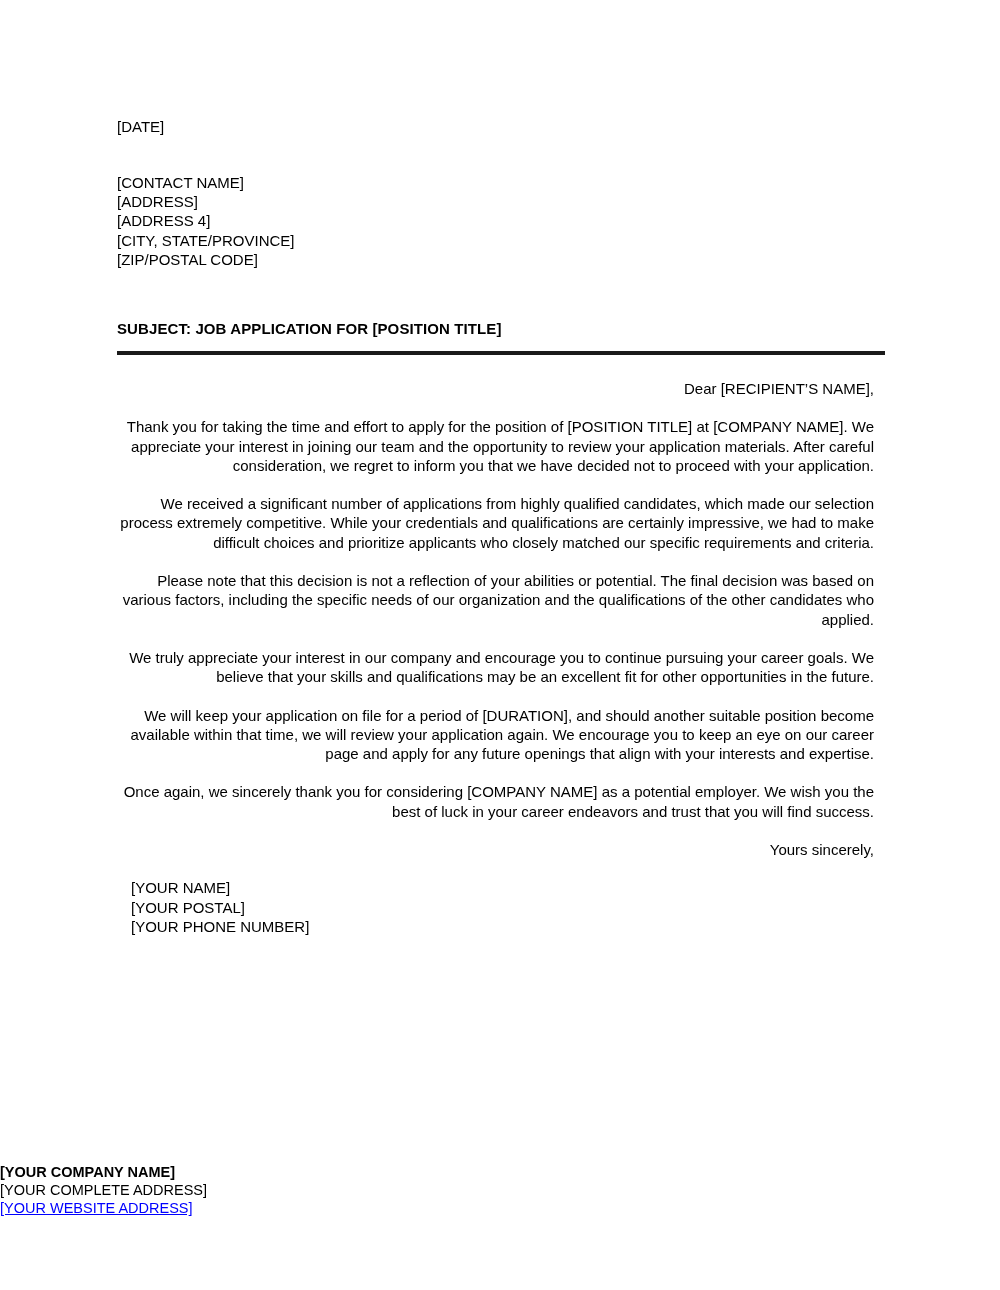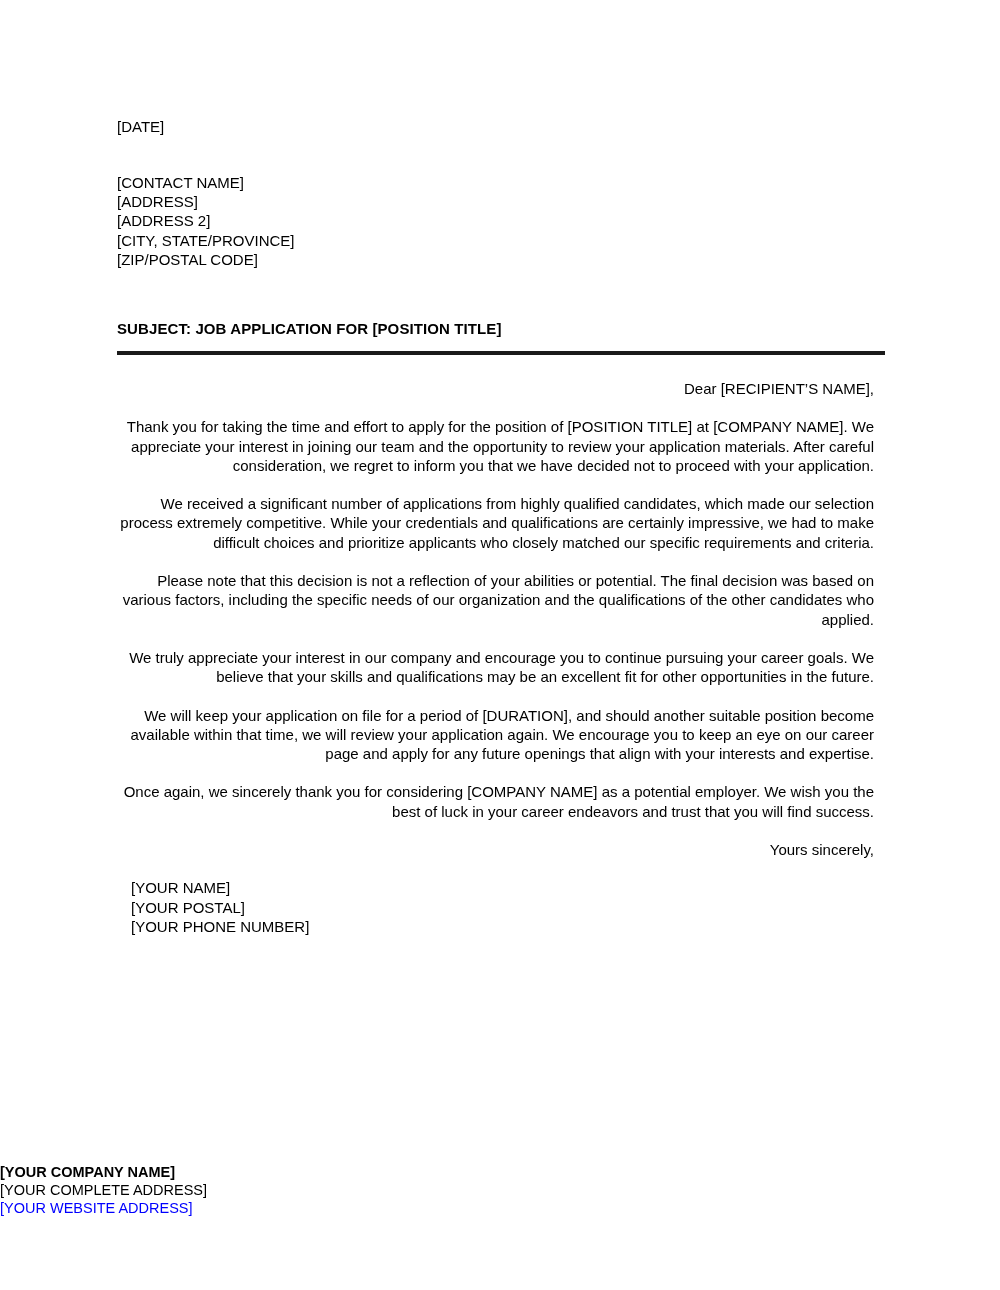--- a/index.html
+++ b/index.html
@@ -112,37 +112,38 @@
     width: 1000px;
     text-align: left;
     font-size: 14.5px;
     line-height: 18.2px;
   }
   .footer-company {
     font-weight: bold;
   }
   .footer-link {
     color: #0000ff;
+    text-decoration: underline;
     cursor: pointer;
   }
 </style>
 </head>
 <body>
 
 <div class="page">
   <div class="content">
 
     <div class="date-block">
       <div>[DATE]</div>
     </div>
 
     <div class="address-block">
       <div>[CONTACT NAME]</div>
       <div>[ADDRESS]</div>
-      <div>[ADDRESS 2]</div>
+      <div>[ADDRESS 4]</div>
       <div>[CITY, STATE/PROVINCE]</div>
       <div>[ZIP/POSTAL CODE]</div>
     </div>
 
     <div class="subject-block">
       <div class="subject-line">SUBJECT: JOB APPLICATION FOR [POSITION TITLE]</div>
       <div class="subject-rule"></div>
     </div>
 
     <div class="body-block">

